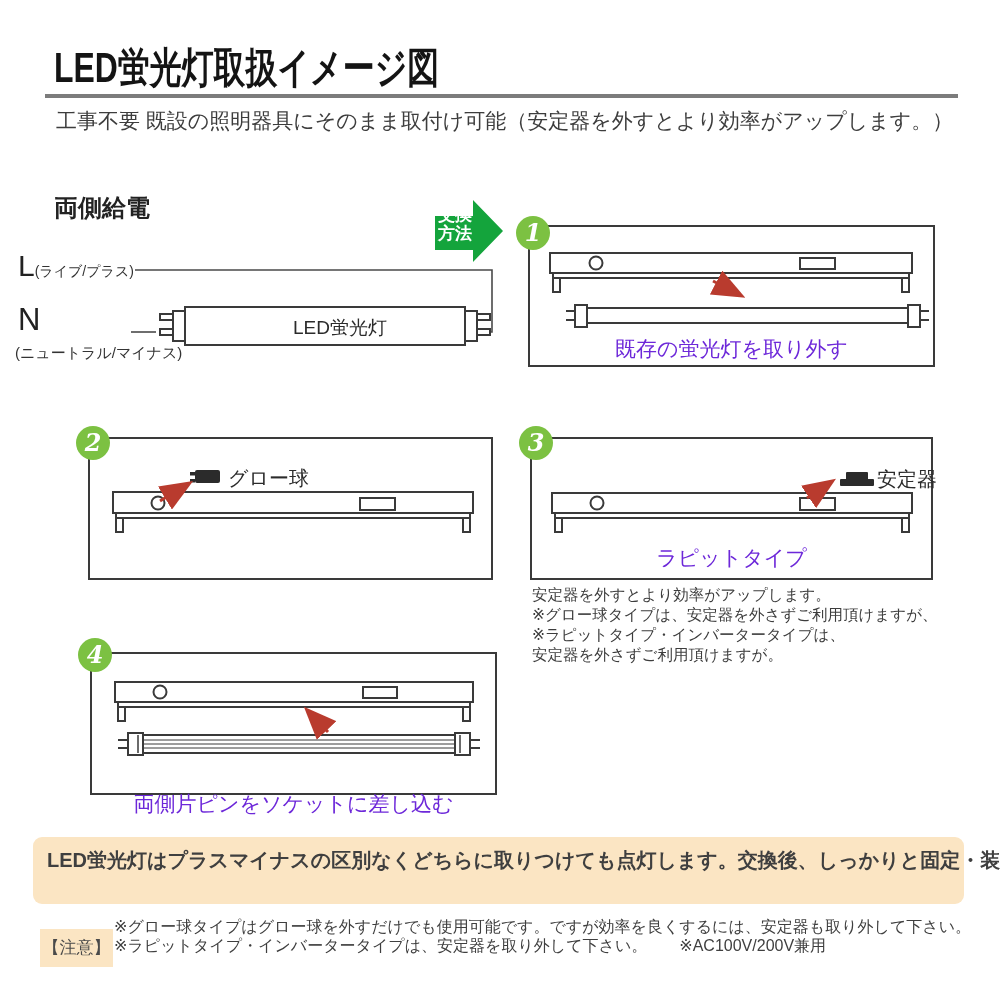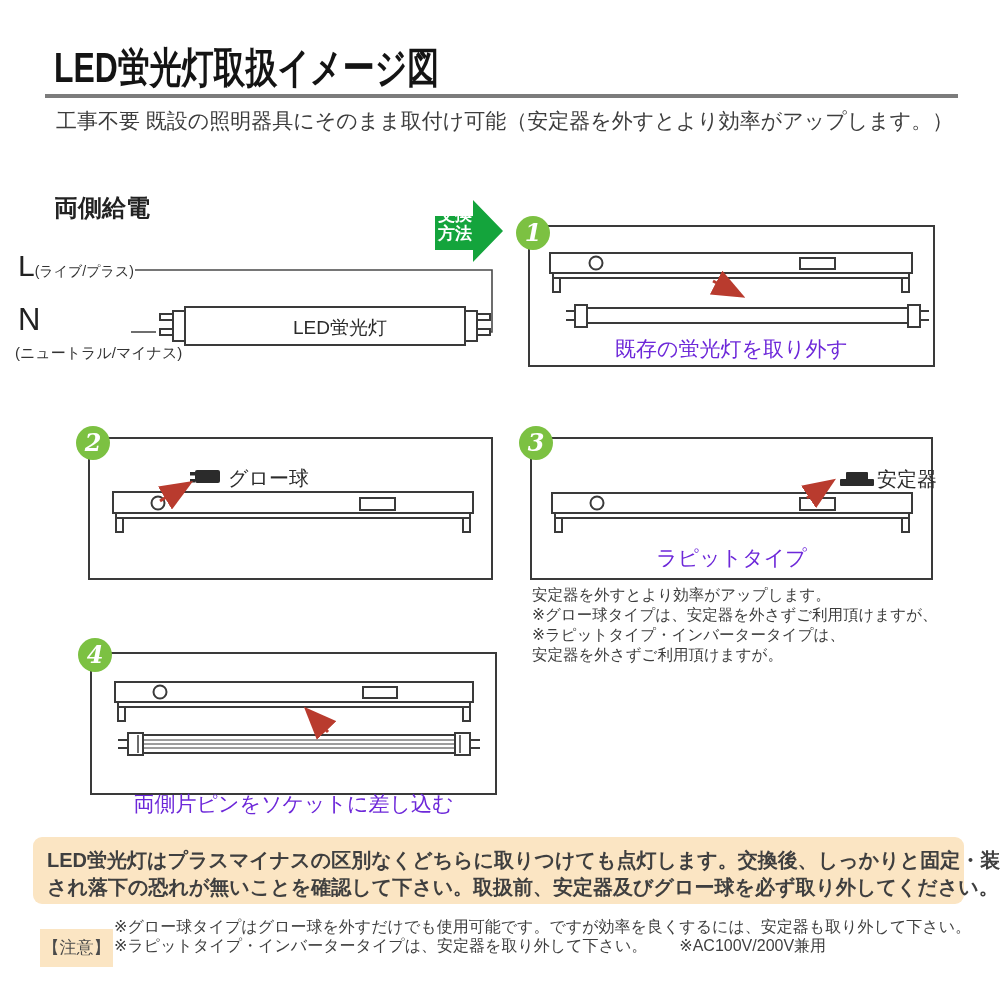--- a/index.html
+++ b/index.html
@@ -193,21 +193,20 @@
         <line x1="352" y1="7" x2="362" y2="7"></line>
           <line x1="352" y1="15" x2="362" y2="15"></line>
       </g>
       <line x1="236" y1="78" x2="216" y2="57" stroke="#b93b2e" stroke-width="3" marker-end="url(#arr4)"></line>
     </svg>
     <div class="abs caption nowrap" style="left:0;top:108px;margin-top:28px;">両側片ピンをソケットに差し込む</div>
   </div>
 
   <div class="abs warning" style="left:33px;top:837px;width:931px;height:67px;">
     <div class="nowrap">LED蛍光灯はプラスマイナスの区別なくどちらに取りつけても点灯します。交換後、しっかりと固定・装着</div>
-    <div class="nowrap">され落下の恐れが無いことを確認して下さい。取扱前、安定器及びグロー球を必ず取り外してください。</div>
   </div>
 
   <div class="abs caution-label" style="left:40px;top:929px;width:73px;height:38px;">【注意】</div>
   <div class="abs caution-notes" style="left:114px;top:918px;">
     <div class="nowrap">※グロー球タイプはグロー球を外すだけでも使用可能です。ですが効率を良くするには、安定器も取り外して下さい。</div>
     <div class="nowrap">※ラピットタイプ・インバータータイプは、安定器を取り外して下さい。　　※AC100V/200V兼用</div>
   </div>
 
 </div>
 

